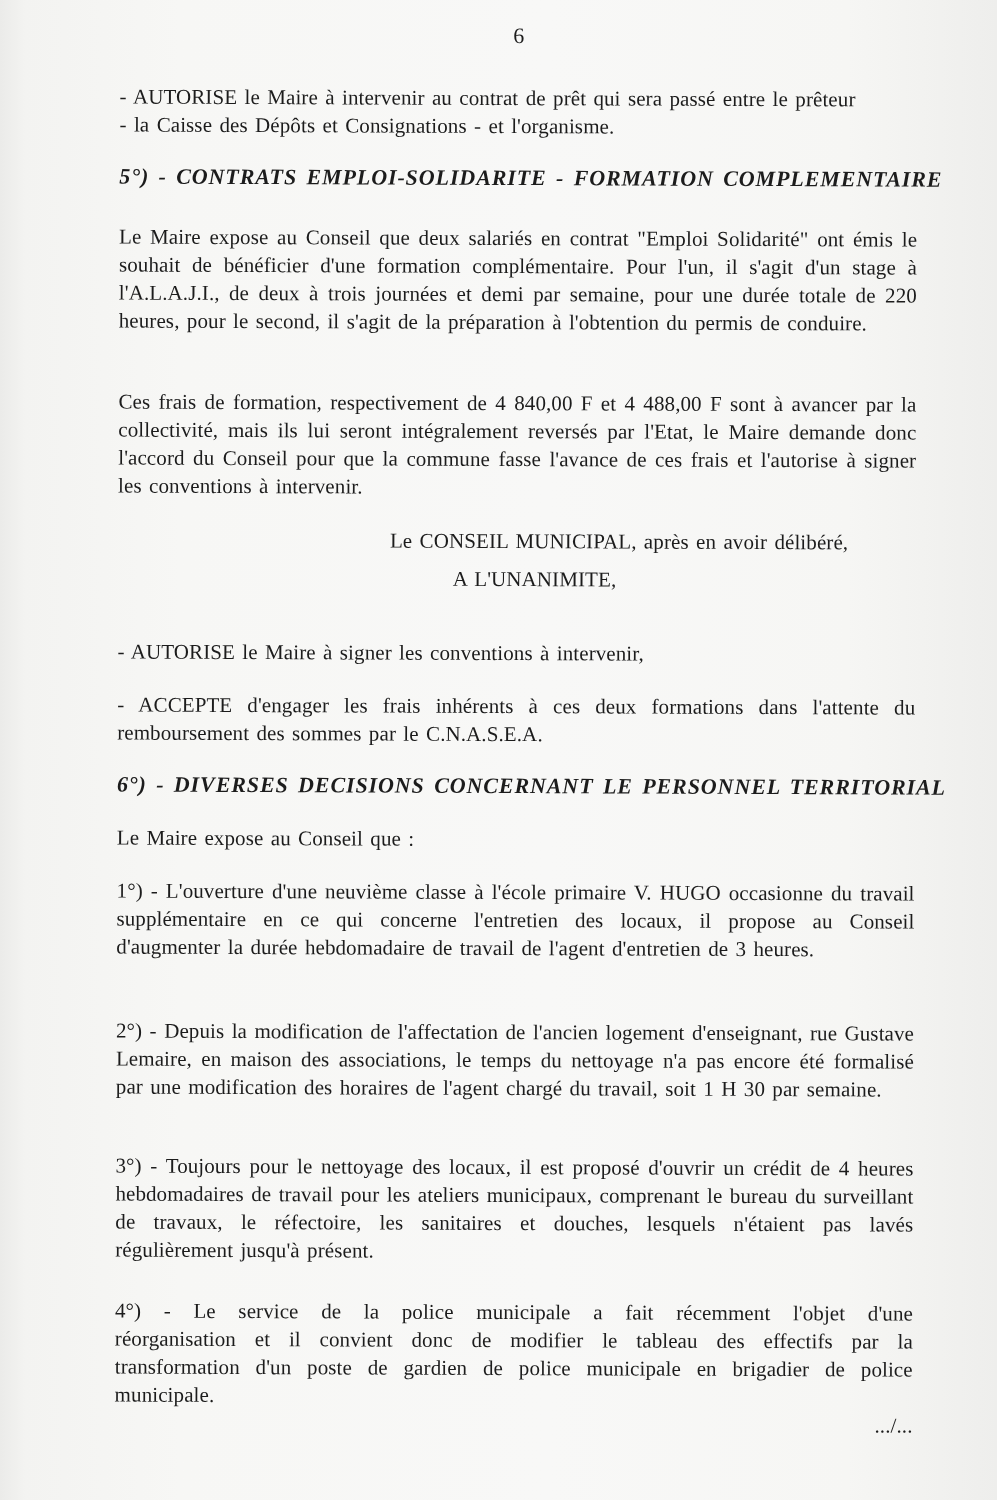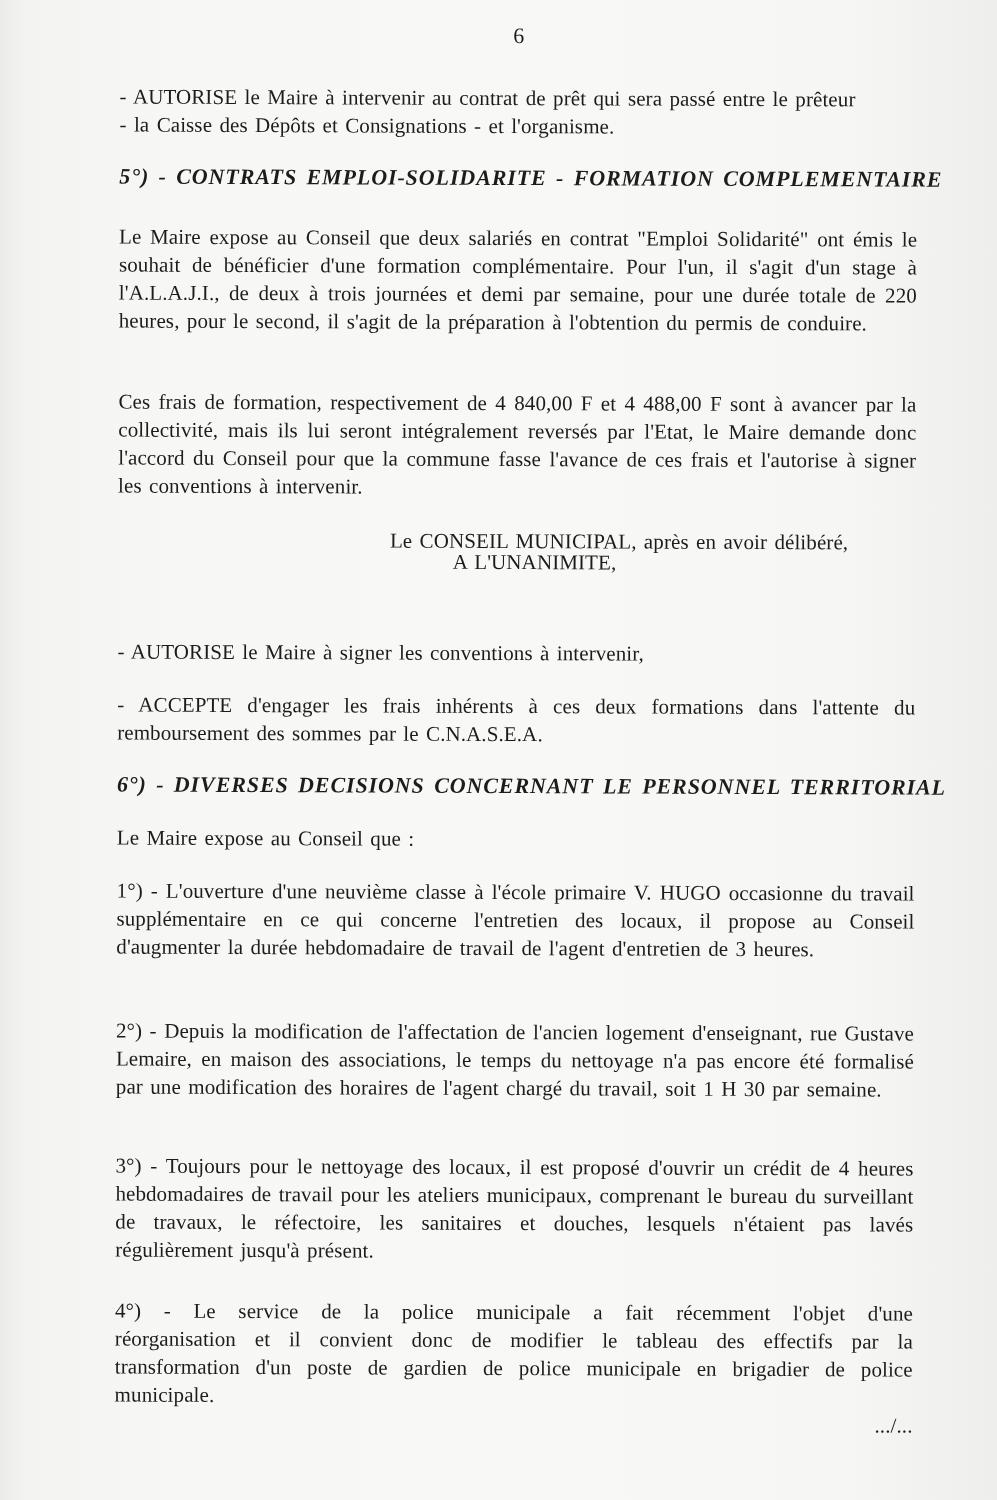--- a/index.html
+++ b/index.html
@@ -72,21 +72,21 @@
     </div>
 
     <div class="abs heading" style="top:164px;">5°) - CONTRATS EMPLOI-SOLIDARITE - FORMATION COMPLEMENTAIRE</div>
 
     <div class="abs para" style="top:224px;">Le Maire expose au Conseil que deux salariés en contrat "Emploi Solidarité" ont émis le souhait de bénéficier d'une formation complémentaire. Pour l'un, il s'agit d'un stage à l'A.L.A.J.I., de deux à trois journées et demi par semaine, pour une durée totale de 220 heures, pour le second, il s'agit de la préparation à l'obtention du permis de conduire.</div>
 
     <div class="abs para" style="top:389px;">Ces frais de formation, respectivement de 4 840,00 F et 4 488,00 F sont à avancer par la collectivité, mais ils lui seront intégralement reversés par l'Etat, le Maire demande donc l'accord du Conseil pour que la commune fasse l'avance de ces frais et l'autorise à signer les conventions à intervenir.</div>
 
     <div class="abs indent-1" style="top:527px;">Le CONSEIL MUNICIPAL, après en avoir délibéré,</div>
 
-    <div class="abs indent-2" style="top:548px;">A L'UNANIMITE,</div>
+    <div class="abs indent-2" style="top:565px;">A L'UNANIMITE,</div>
 
     <div class="abs line" style="top:639px;">- AUTORISE le Maire à signer les conventions à intervenir,</div>
 
     <div class="abs para" style="top:692px;">- ACCEPTE d'engager les frais inhérents à ces deux formations dans l'attente du remboursement des sommes par le C.N.A.S.E.A.</div>
 
     <div class="abs heading" style="top:772px;">6°) - DIVERSES DECISIONS CONCERNANT LE PERSONNEL TERRITORIAL</div>
 
     <div class="abs line" style="top:825px;">Le Maire expose au Conseil que :</div>
 
     <div class="abs para" style="top:878px;">1°) - L'ouverture d'une neuvième classe à l'école primaire V. HUGO occasionne du travail supplémentaire en ce qui concerne l'entretien des locaux, il propose au Conseil d'augmenter la durée hebdomadaire de travail de l'agent d'entretien de 3 heures.</div>

